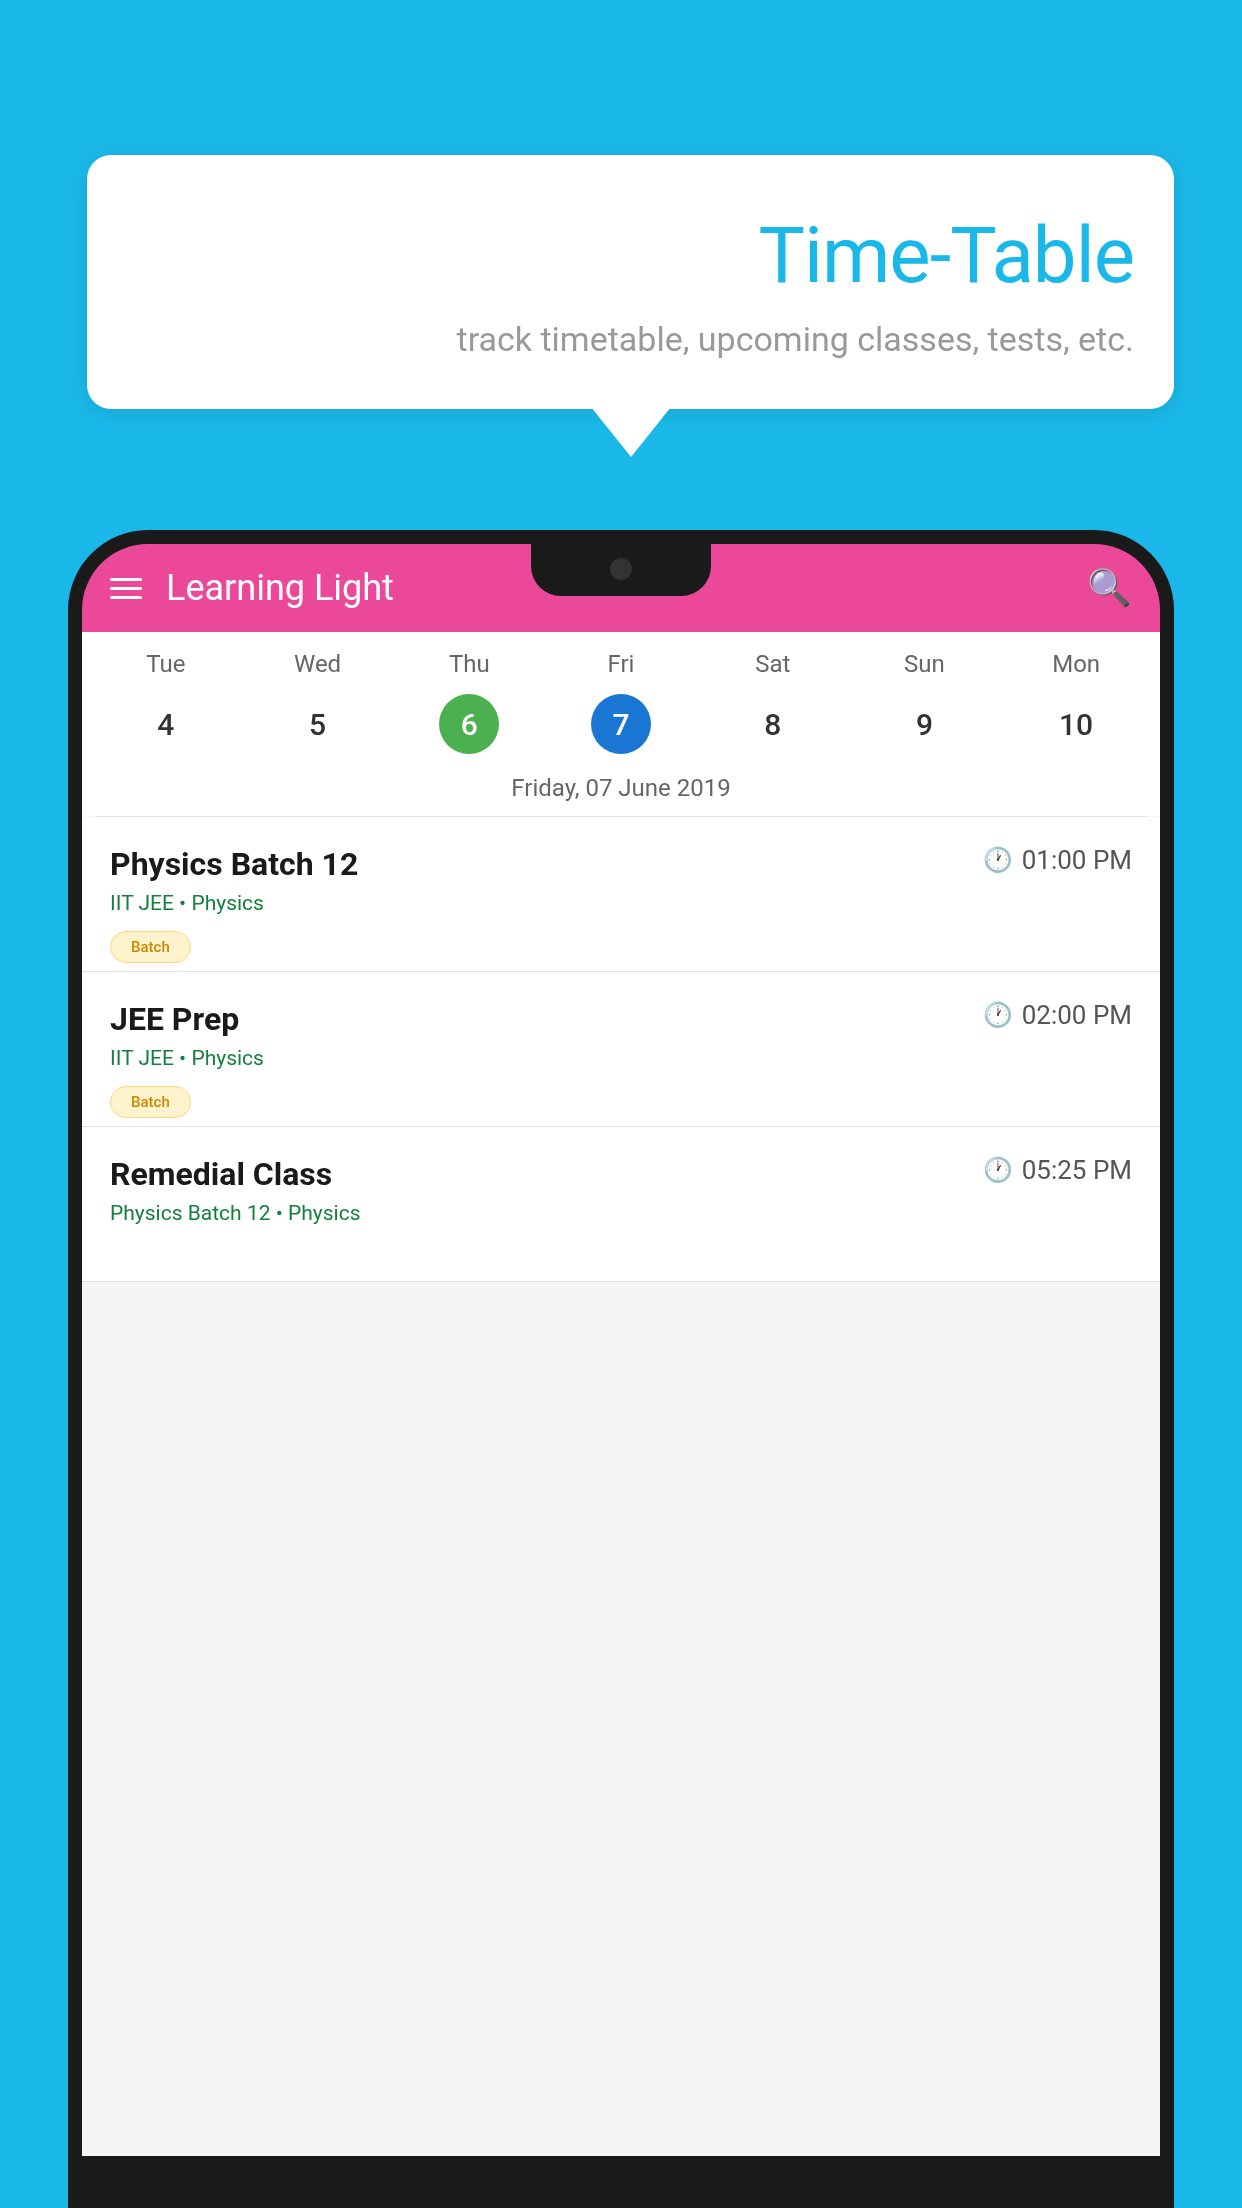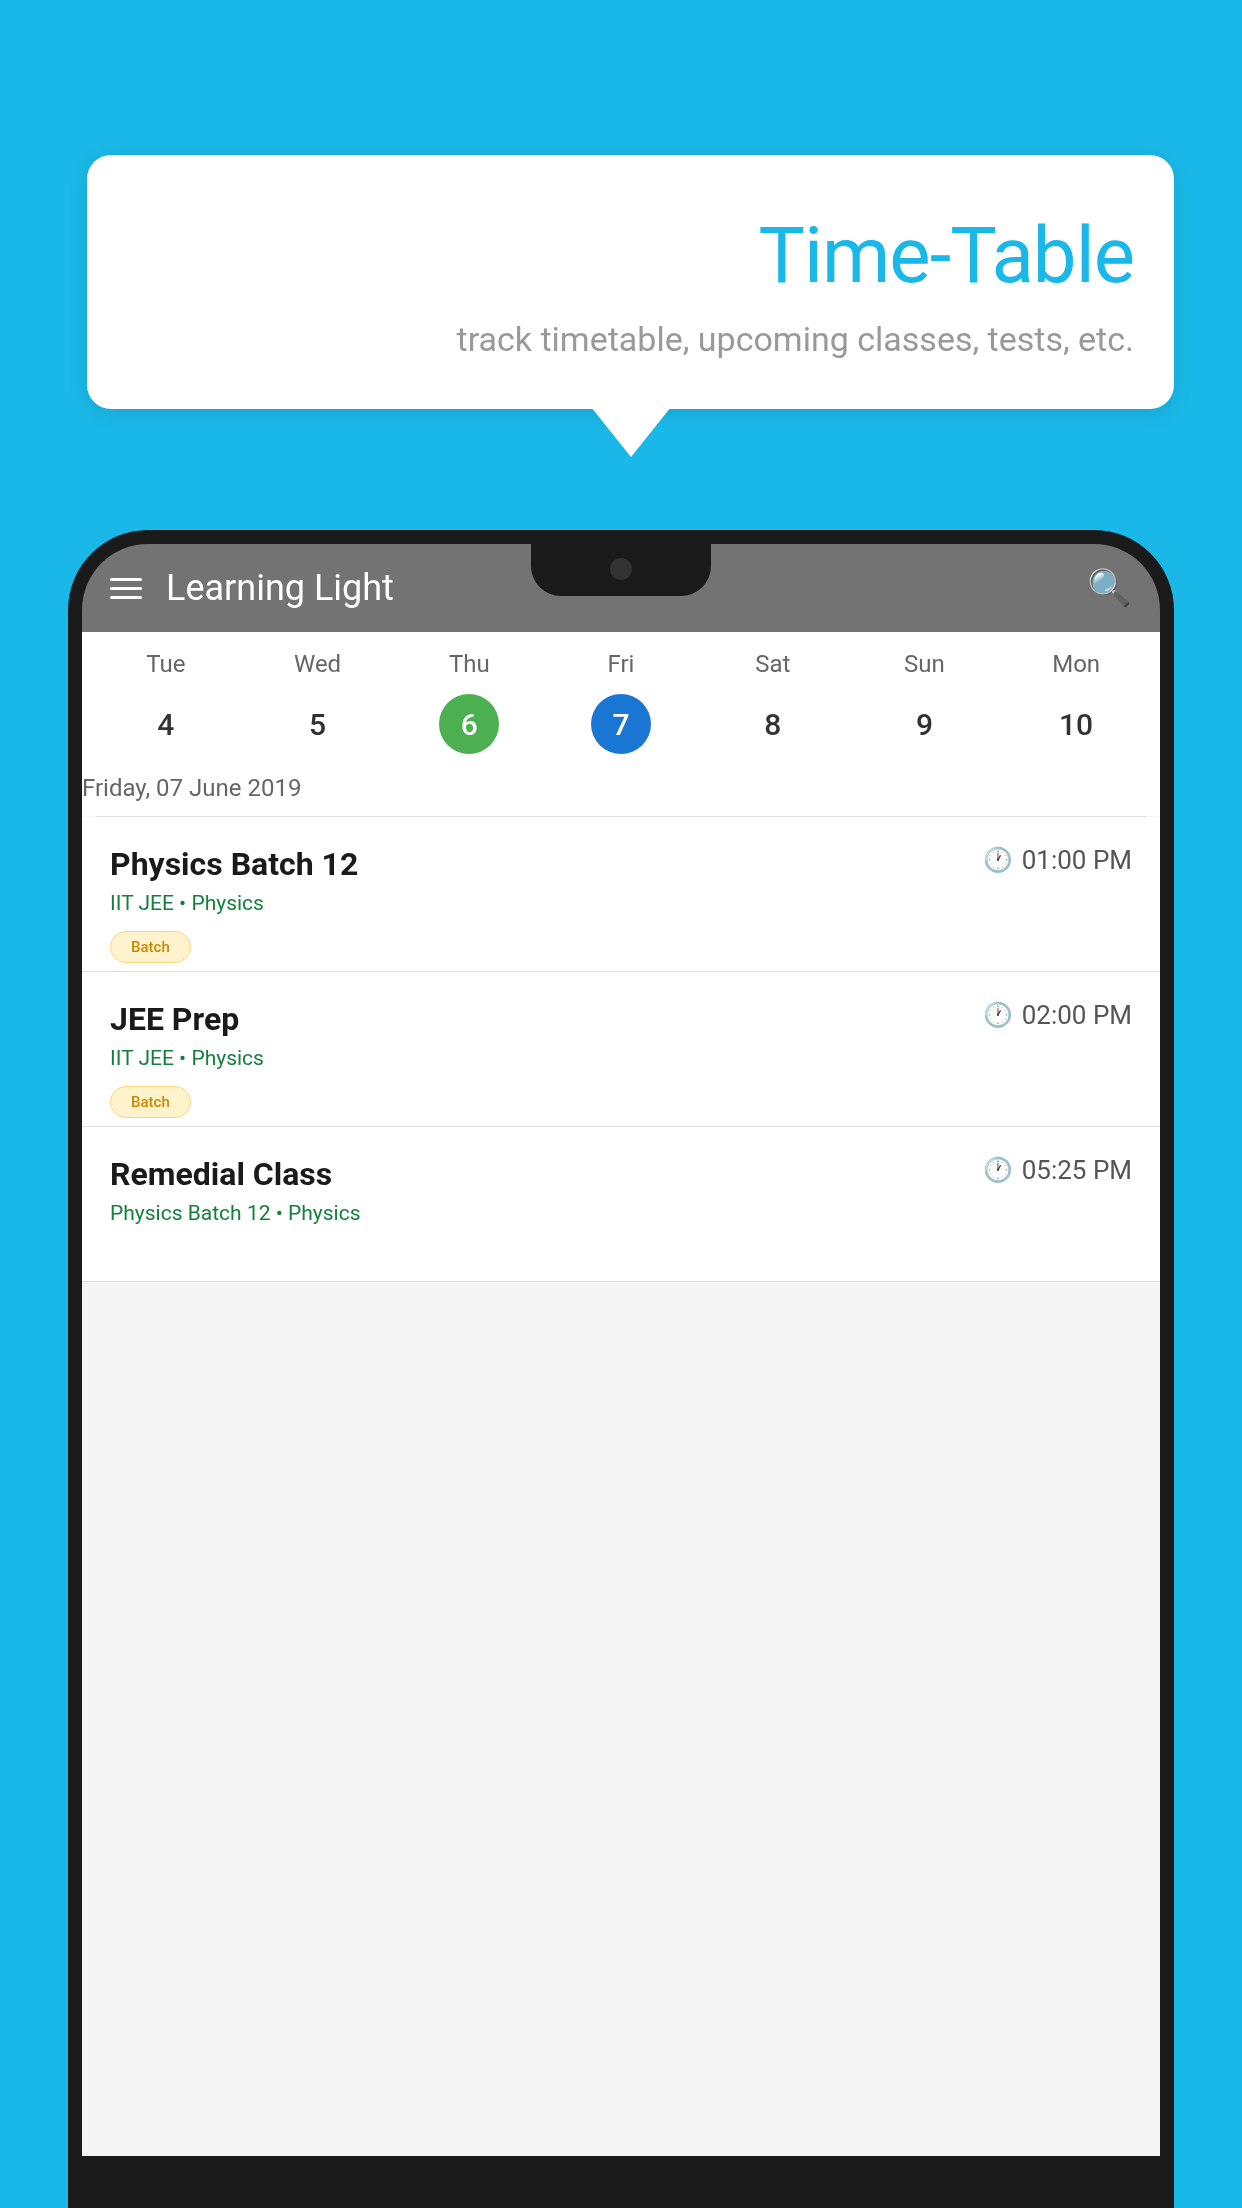--- a/index.html
+++ b/index.html
@@ -120,21 +120,21 @@
     }
 
     .status-icons {
       display: flex;
       align-items: center;
       gap: 8px;
     }
 
     
     .app-bar {
-      background: #737373;
+      background: #ec4899;
       height: 88px;
       display: flex;
       align-items: center;
       padding: 0 28px;
     }
 
     .menu-icon {
       color: white;
       font-size: 36px;
       margin-right: 24px;
@@ -220,21 +220,21 @@
       background: #4caf50;
       color: white;
     }
 
     .date-circle.selected {
       background: #1976d2;
       color: white;
     }
 
     .selected-date-label {
-      text-align: left;
+      text-align: center;
       color: #666;
       font-size: 24px;
       padding: 8px 0 14px;
       background: white;
     }
 
     .divider {
       height: 1px;
       background: #e0e0e0;
       margin: 0 14px;

